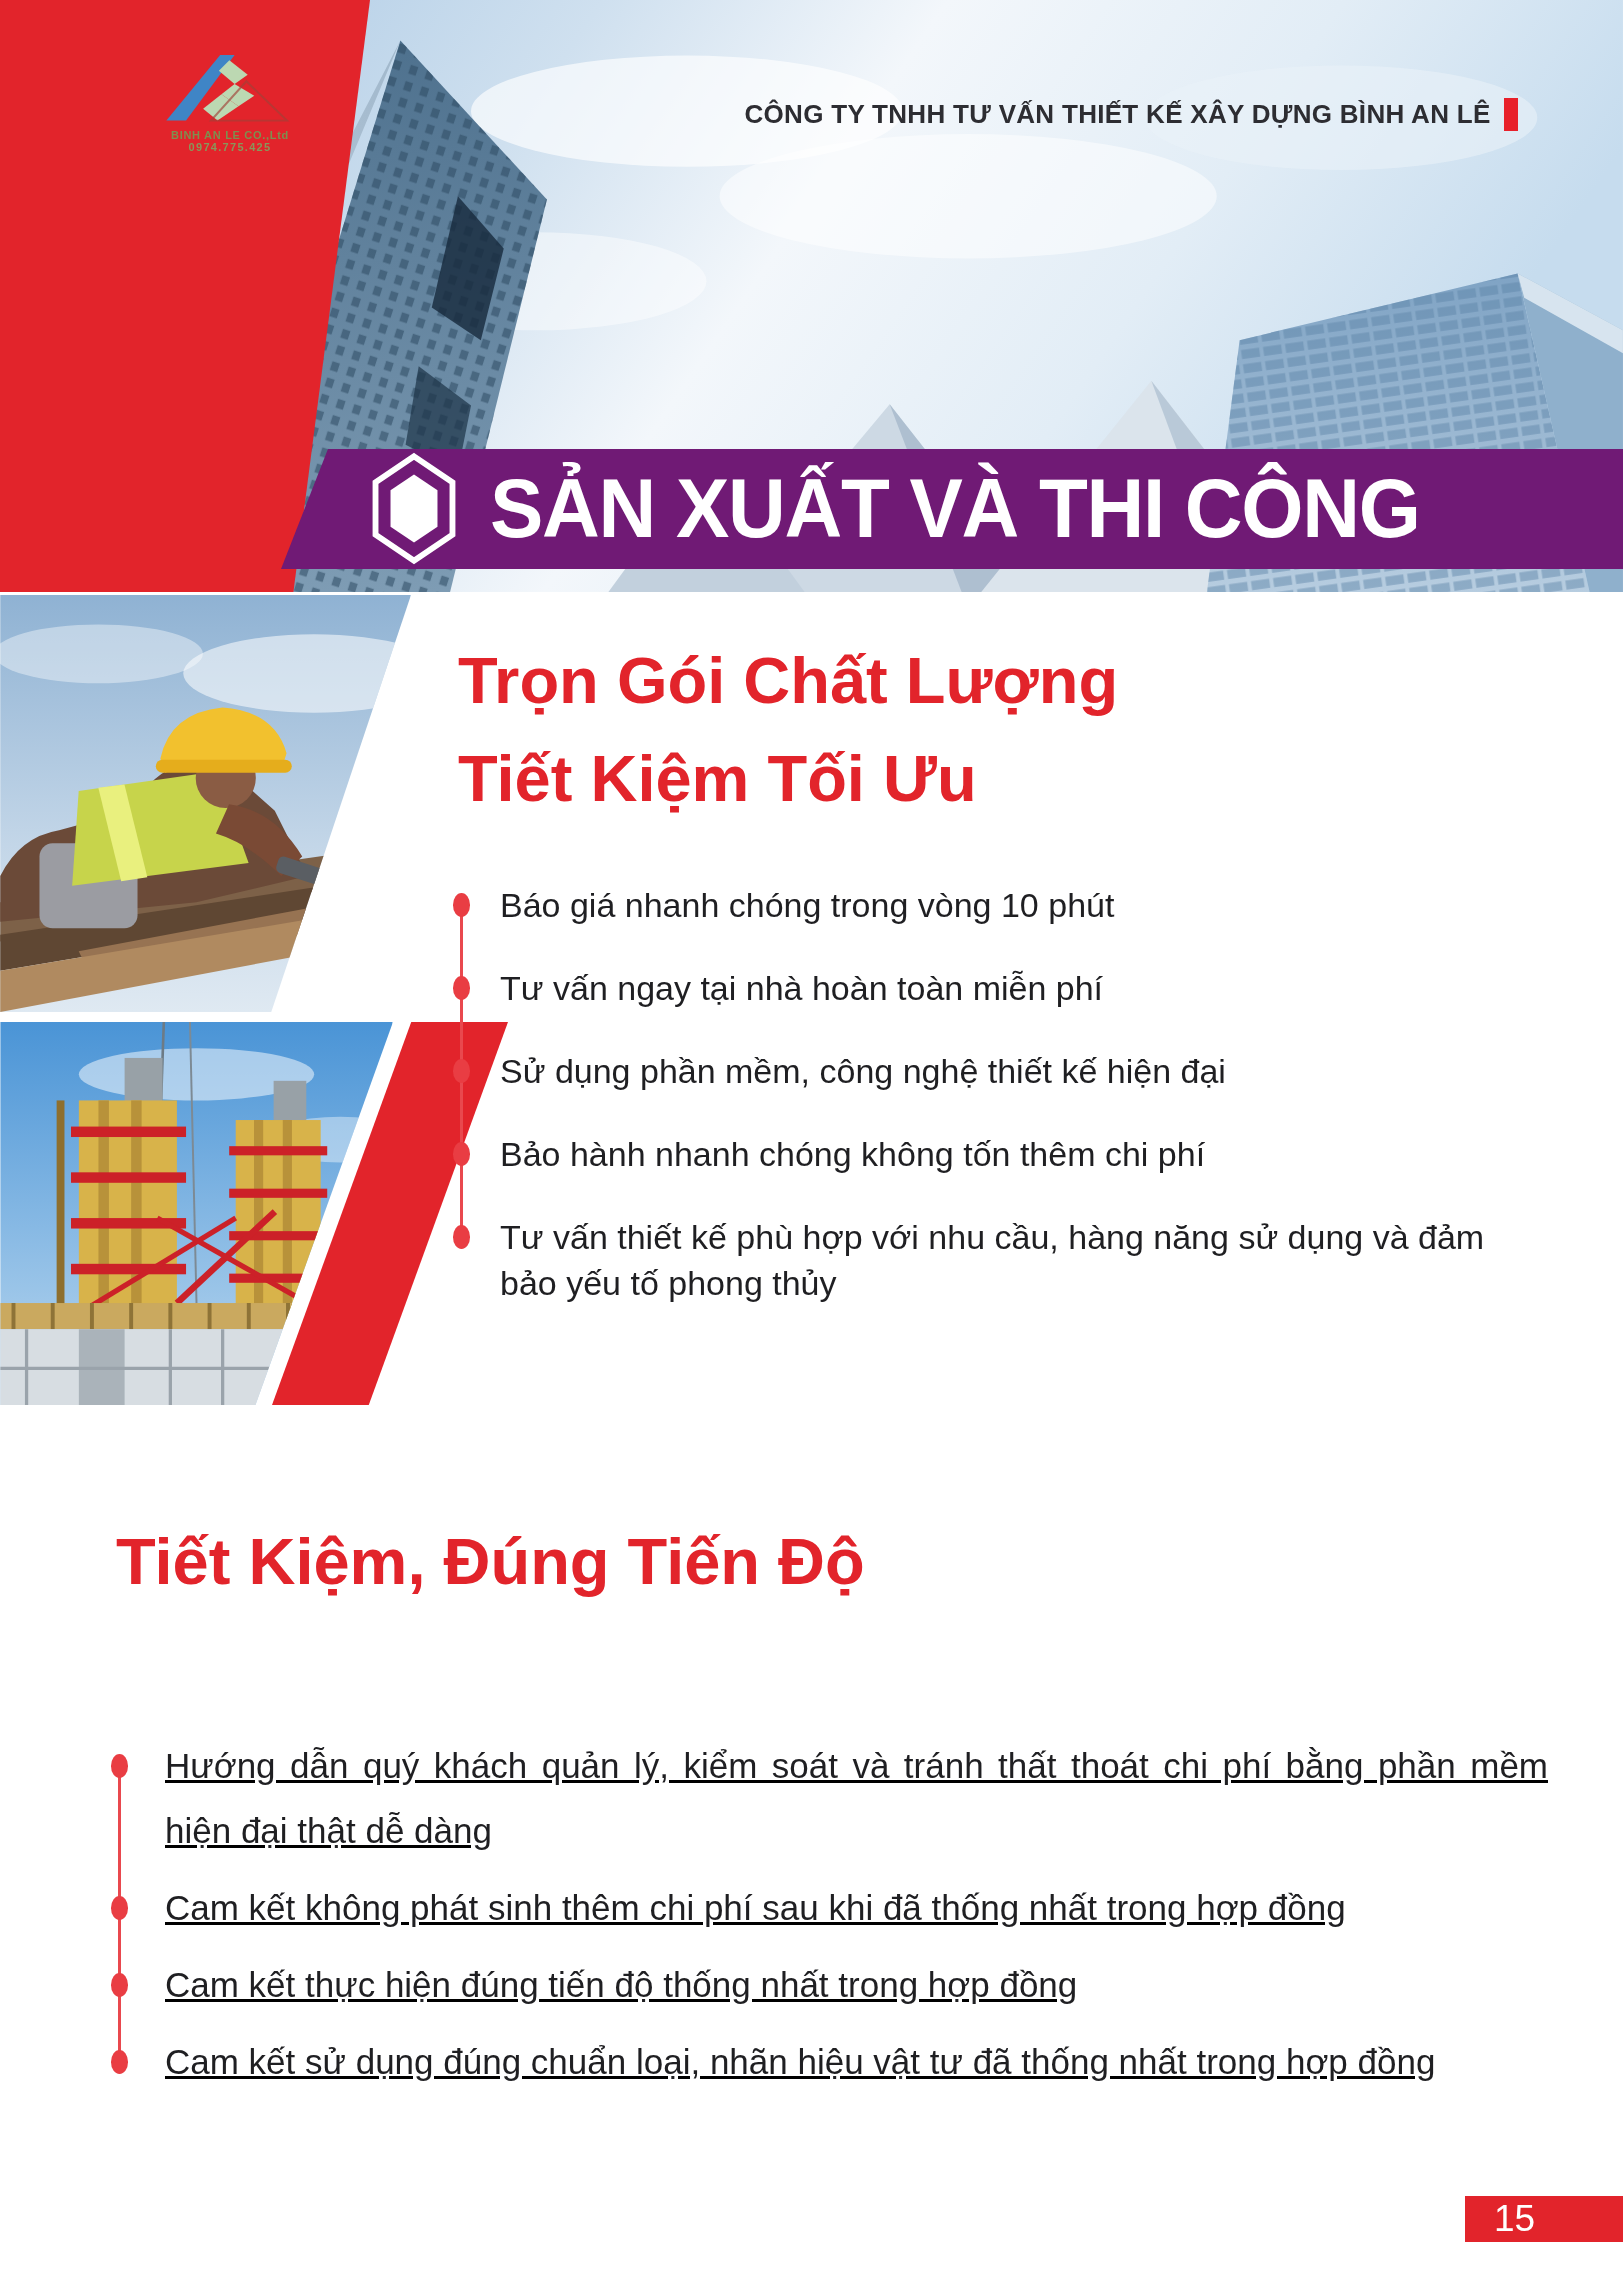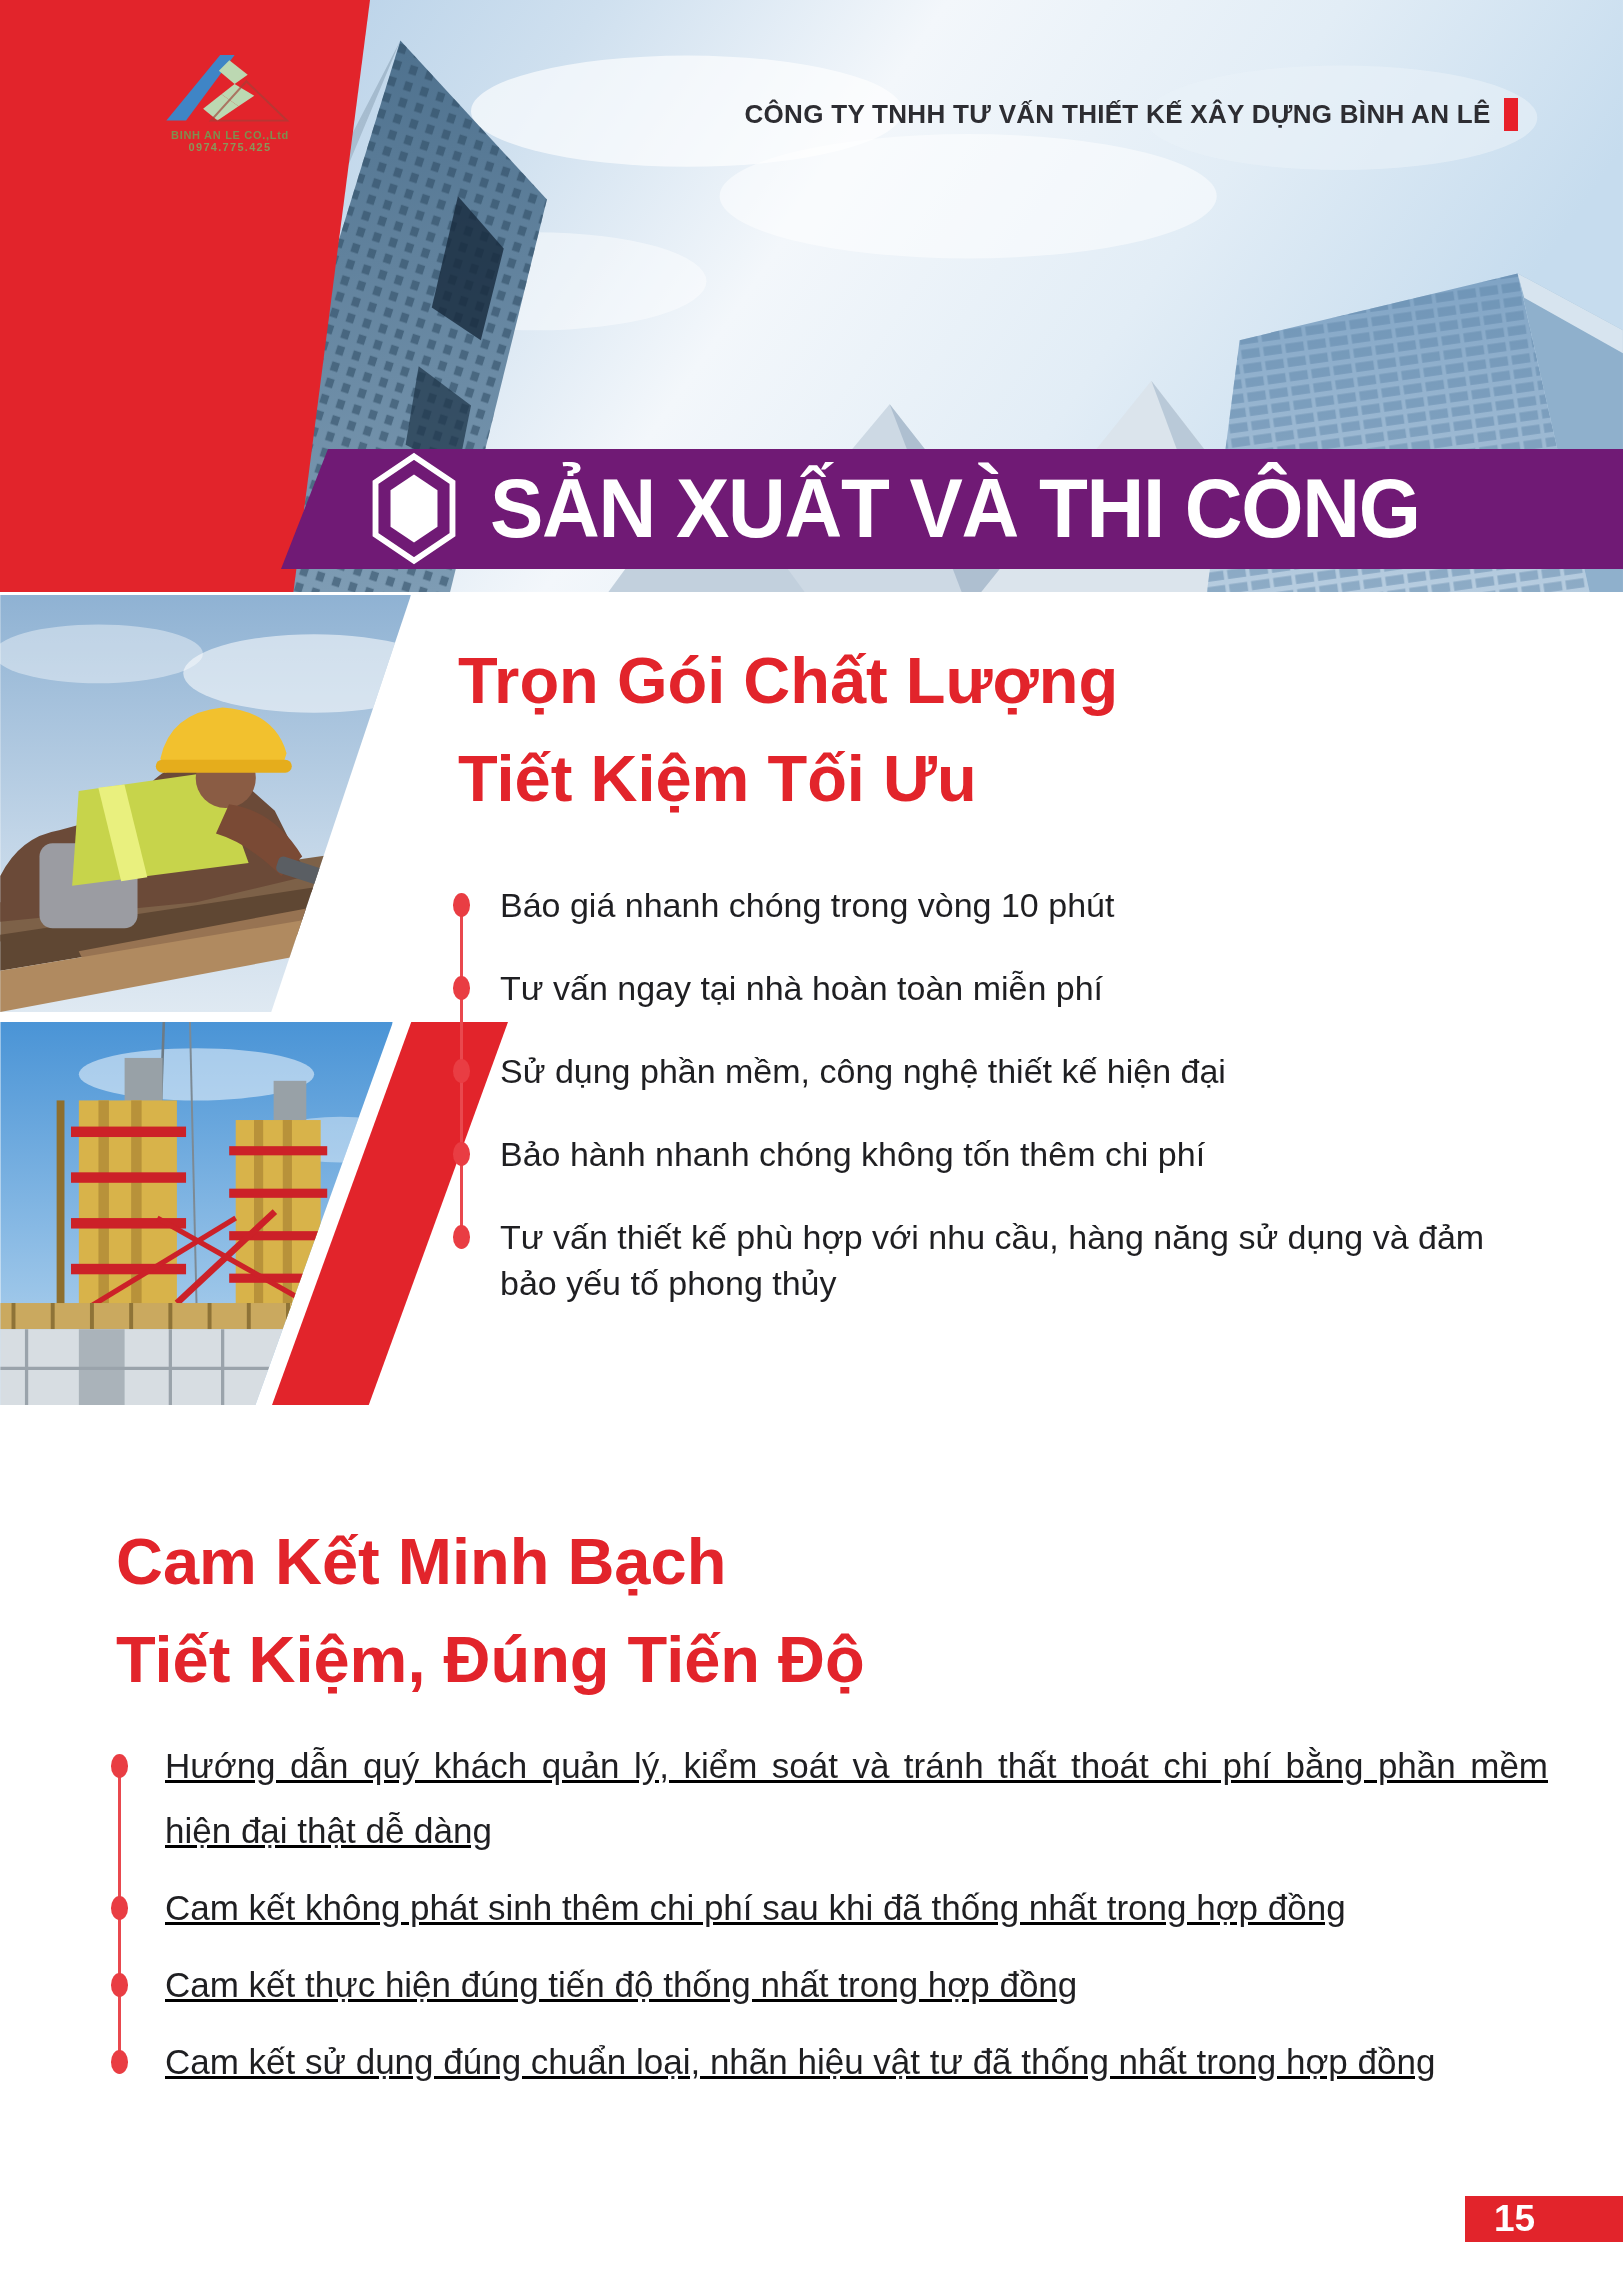--- a/index.html
+++ b/index.html
@@ -118,21 +118,21 @@
   .list-commitments .txt { font-size:35px; line-height:65px; }
   .list-commitments li.justify .txt { text-align:justify; }
   .list-commitments .dot { top:21px; }
   .list-commitments .connector { left:7.2px; top:33px; bottom:33px; }
 
   
   .page-num-box {
     position:absolute; right:0; top:2196px; width:158px; height:46px;
     background:#e2242b; color:#ffffff;
     display:flex; align-items:center; padding-left:29px;
-    font-size:37px; font-weight:bold; z-index:6;
+    font-size:37px; font-weight:normal; z-index:6;
   }
 </style>
 </head>
 <body>
 
 <div class="photo-header">
   <svg width="1623" height="592" viewBox="0 0 2481 905">
     <defs>
       <linearGradient id="sky" x1="0" y1="0" x2="1" y2="0.25">
         <stop offset="0" stop-color="#a3c4e2"></stop>
@@ -337,21 +337,20 @@
     <span class="dot"></span>
     <span class="txt">Bảo hành nhanh chóng không tốn thêm chi phí</span>
   </li>
   <li>
     <span class="dot"></span>
     <span class="txt">Tư vấn thiết kế phù hợp với nhu cầu, hàng năng sử dụng và đảm bảo yếu tố phong thủy</span>
   </li>
 </ul>
 
 <div class="heading heading-commitments">
-  <span class="hline">Cam Kết Minh Bạch</span>
   <span class="hline">Tiết Kiệm, Đúng Tiến Độ</span>
 </div>
 
 <ul class="bullet-list list-commitments">
   <div class="connector"></div>
   <li class="justify">
     <span class="dot"></span>
     <span class="txt">Hướng dẫn quý khách quản lý, kiểm soát và tránh thất thoát chi phí bằng phần mềm hiện đại thật dễ dàng</span>
   </li>
   <li>

